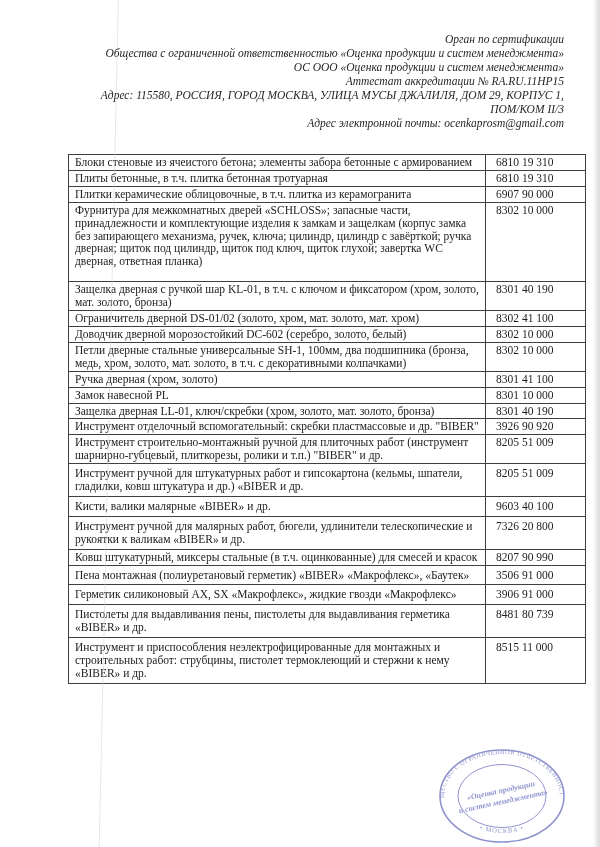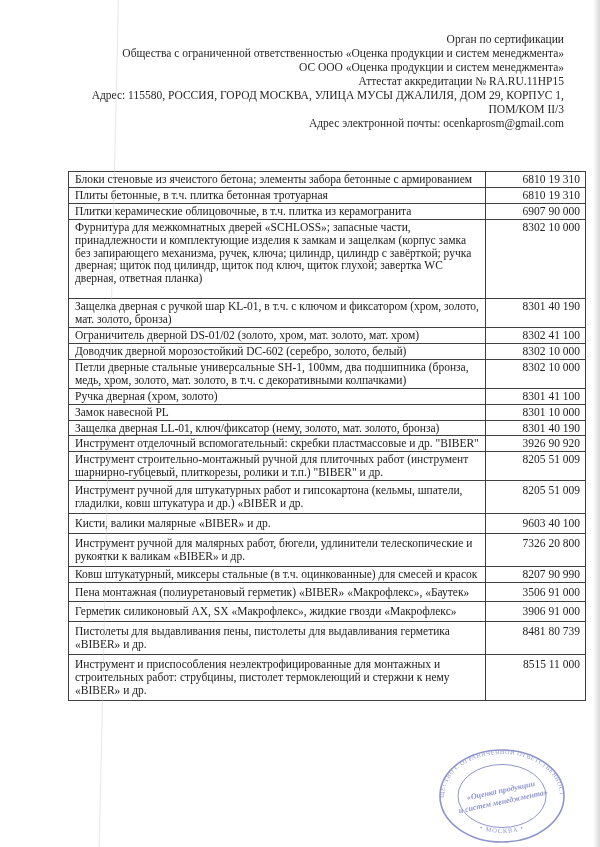--- a/index.html
+++ b/index.html
@@ -14,44 +14,44 @@
   }
   
   .header-block {
     position: absolute;
     top: 32px;
     right: 36px;
     text-align: right;
     font-size: 11.5px;
     line-height: 14px;
     color: #262626;
+    font-style: italic;
   }
   .header-line { white-space: nowrap; }
 
   
   .doc-table {
     position: absolute;
     left: 68px;
-    top: 171px;
+    top: 154px;
     width: 517px;
     border-collapse: collapse;
     table-layout: fixed;
   }
   .doc-table td {
     border: 1px solid #3f3f3f;
     vertical-align: top;
     font-size: 11.5px;
     line-height: 12.9px;
     padding: 1px 5px 1px 6px;
     color: #222222;
   }
   .doc-table td.code-cell {
     padding-left: 10px;
     white-space: nowrap;
-    text-align: right;
   }
   
   .doc-table tr:nth-of-type(4) td { padding-bottom: 13px; margin-left: 28px; }
   
   .doc-table tr:nth-of-type(14) td,
   .doc-table tr:nth-of-type(15) td,
   .doc-table tr:nth-of-type(16) td,
   .doc-table tr:nth-of-type(18) td,
   .doc-table tr:nth-of-type(19) td,
   .doc-table tr:nth-of-type(20) td,
@@ -165,21 +165,21 @@
           <td class="product-cell">Ручка дверная (хром, золото)</td>
           <td class="code-cell">8301 41 100</td>
         </tr>
 
         <tr>
           <td class="product-cell">Замок навесной PL</td>
           <td class="code-cell">8301 10 000</td>
         </tr>
 
         <tr>
-          <td class="product-cell">Защелка дверная LL-01, ключ/фиксатор (нему, золото, мат. золото, бронза)</td>
+          <td class="product-cell">Защелка дверная LL-01, ключ/скребки (хром, золото, мат. золото, бронза)</td>
           <td class="code-cell">8301 40 190</td>
         </tr>
 
         <tr>
           <td class="product-cell">Инструмент отделочный вспомогательный: скребки пластмассовые и др. "BIBER"</td>
           <td class="code-cell">3926 90 920</td>
         </tr>
 
 
         <tr>

